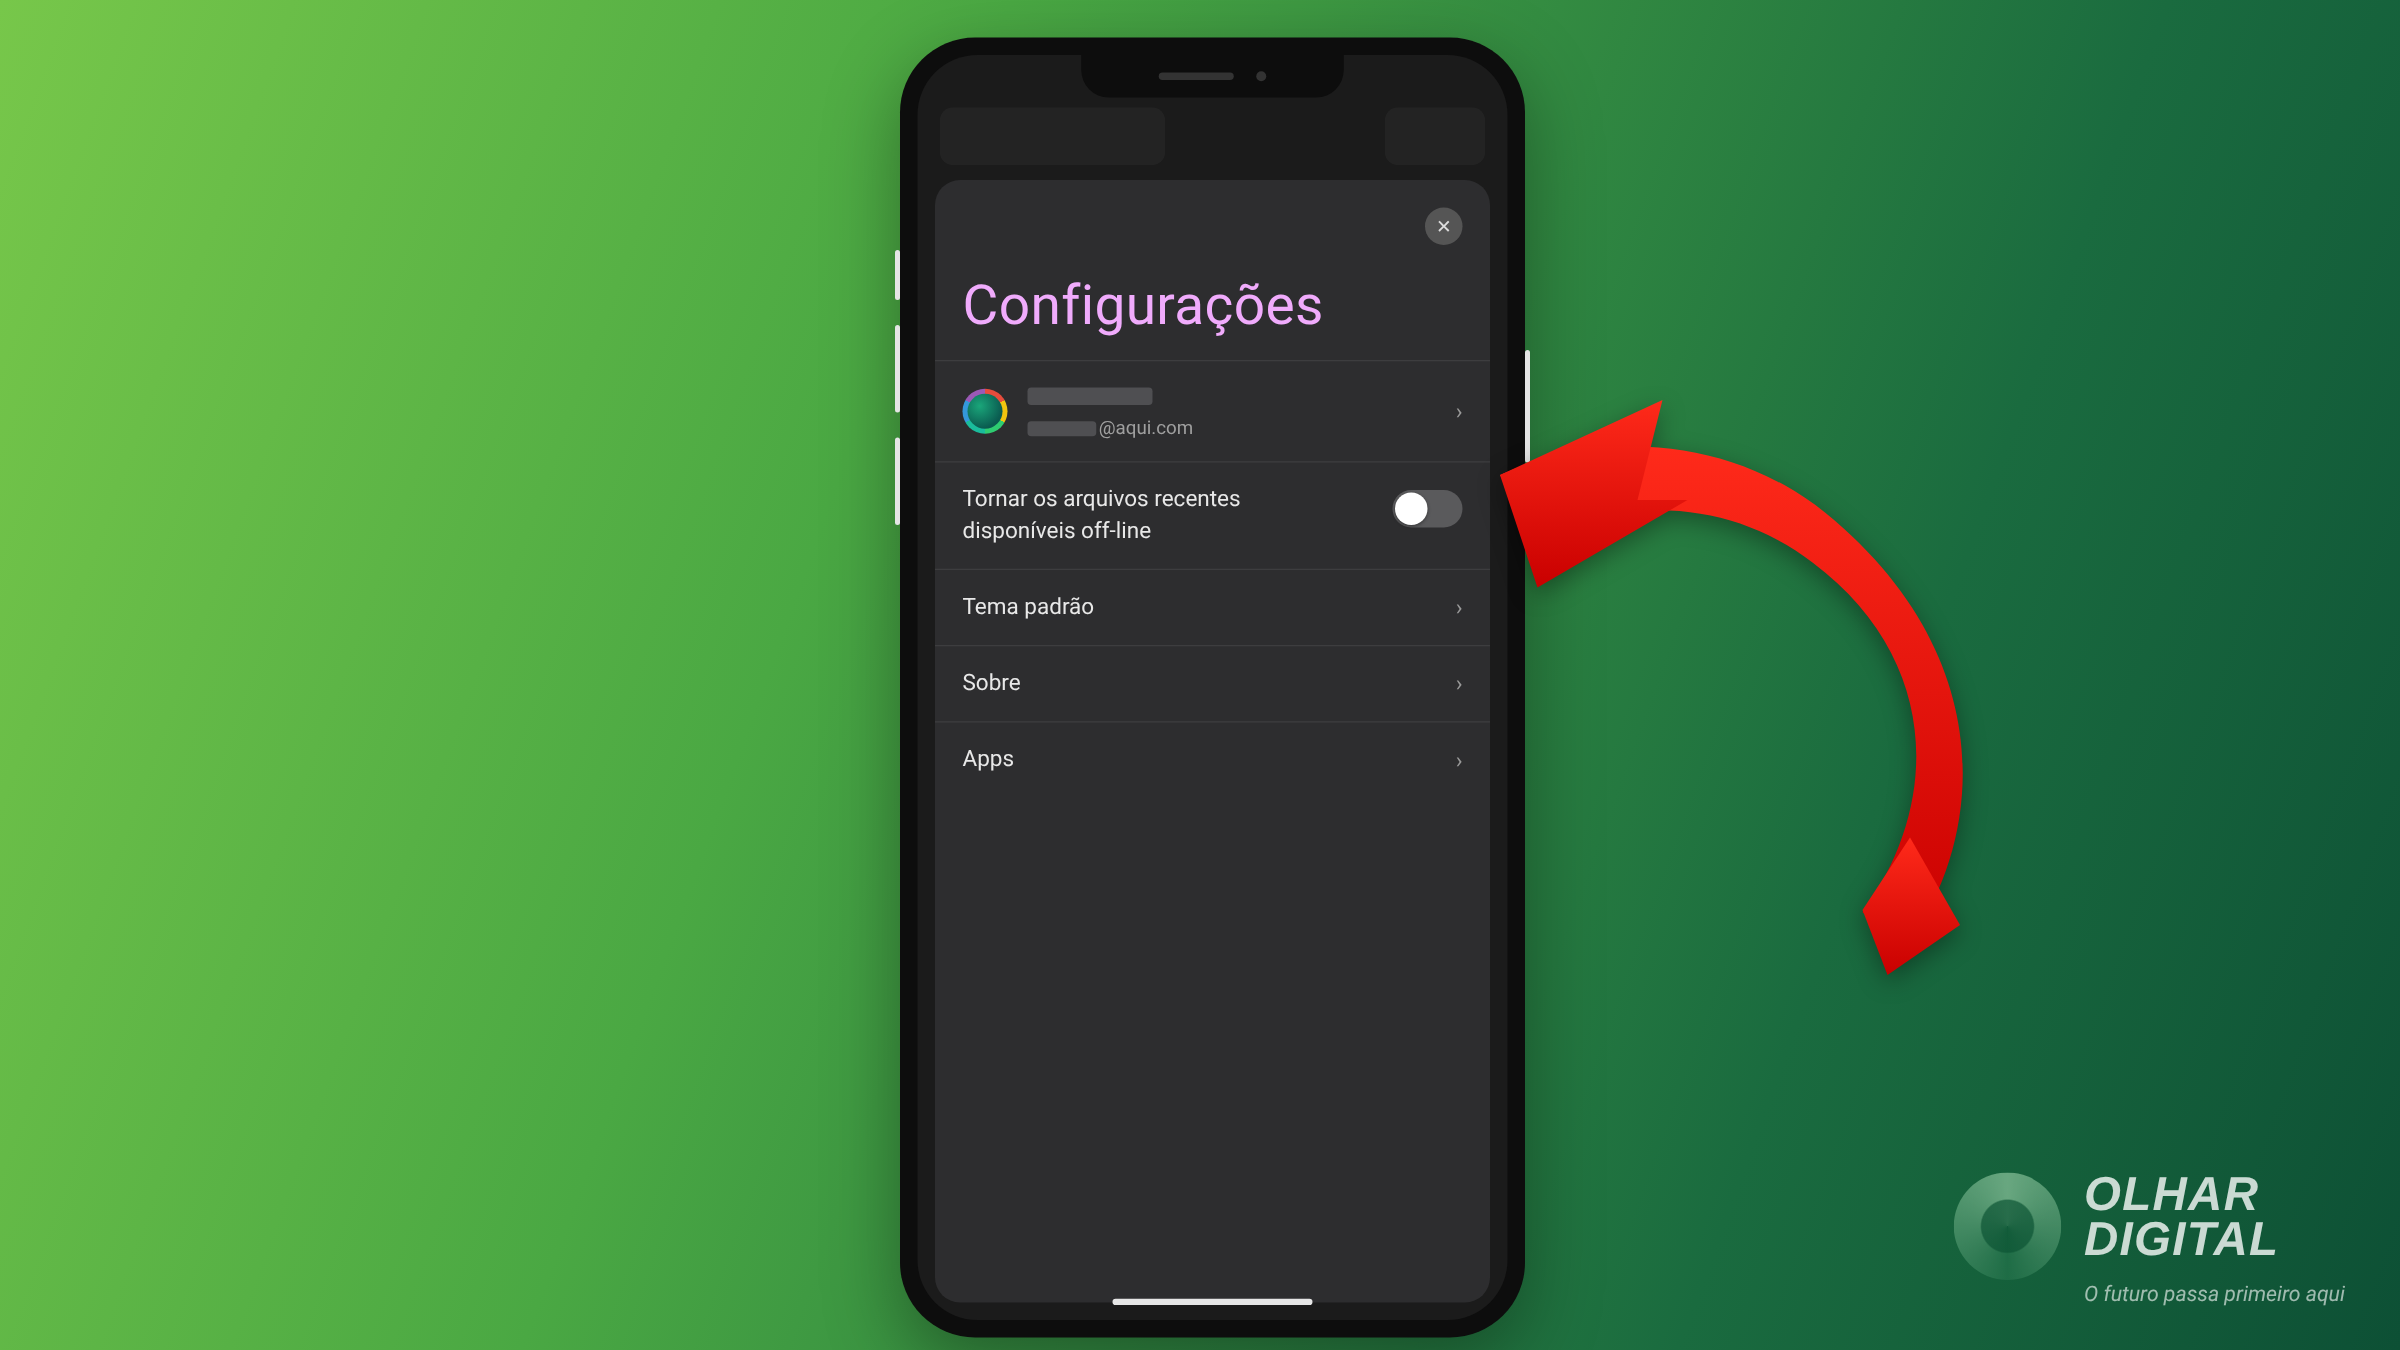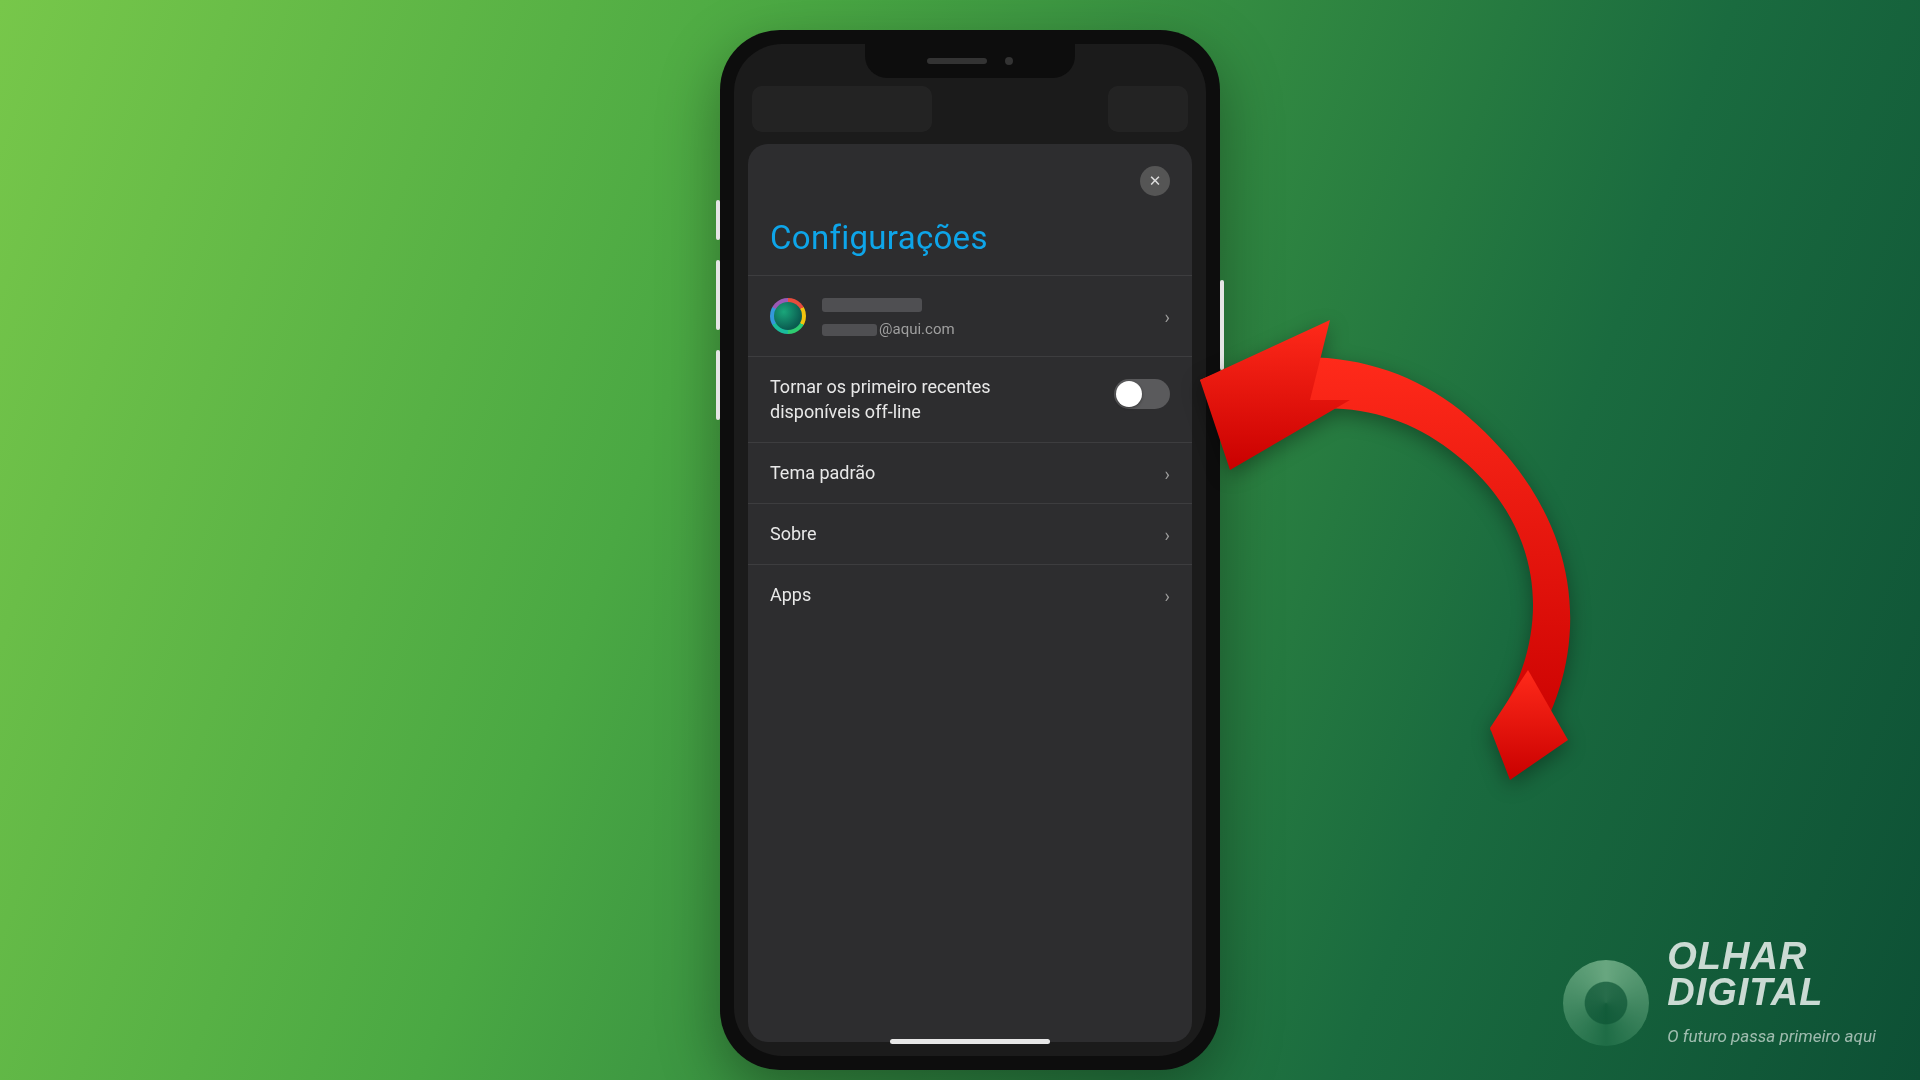--- a/index.html
+++ b/index.html
@@ -97,22 +97,22 @@
     position:absolute;
     top: 22px; right: 22px;
     width: 30px; height: 30px;
     background: #555;
     border-radius: 50%;
     display:flex; align-items:center; justify-content:center;
     color:#ddd; font-size:15px;
     cursor:pointer;
   }
   .sheet-title {
-    color: #0ea5e9;
-    font-size: 33px;
+    color: #f0abfc;
+    font-size: 44px;
     font-weight: 400;
     letter-spacing: .3px;
   }
 
   .list { }
   .row {
     display:flex;
     align-items:center;
     padding: 18px 22px;
     border-top: 1px solid rgba(255,255,255,.08);
@@ -187,21 +187,21 @@
     pointer-events:none;
   }
   .arrow-wrap svg { width:100%; height:100%; overflow:visible; filter: drop-shadow(0 6px 10px rgba(0,0,0,.35)); }
 
   
   .watermark {
     position:absolute;
     right: 44px;
     bottom: 34px;
     display:flex;
-    align-items:flex-end;
+    align-items:flex-start;
     gap: 18px;
     color: rgba(255,255,255,.78);
   }
   .wm-ring {
     width: 86px; height:86px;
     border-radius:50%;
     background:
       radial-gradient(circle at 50% 50%, rgba(10,80,50,.7) 0 34%, transparent 36%),
       conic-gradient(from 0deg, rgba(180,230,190,.7), rgba(40,120,80,.7), rgba(180,230,190,.7));
     opacity:.75;
@@ -249,21 +249,21 @@
             </div>
             <div class="secondary">
               <span class="redacted mail"></span><span>@aqui.com</span>
             </div>
           </div>
           <span class="chevron">›</span>
         </div>
 
         <div class="row" style="align-items:flex-start;">
           <div class="label-area">
-            <div class="primary" style="max-width:310px;">Tornar os primeiro recentes disponíveis off-line</div>
+            <div class="primary" style="max-width:310px;">Tornar os arquivos recentes disponíveis off-line</div>
           </div>
           <div class="toggle" style="margin-top:4px;">
             <div class="knob"></div>
           </div>
         </div>
 
         <div class="row">
           <div class="label-area">
             <div class="primary">Tema padrão</div>
           </div>

